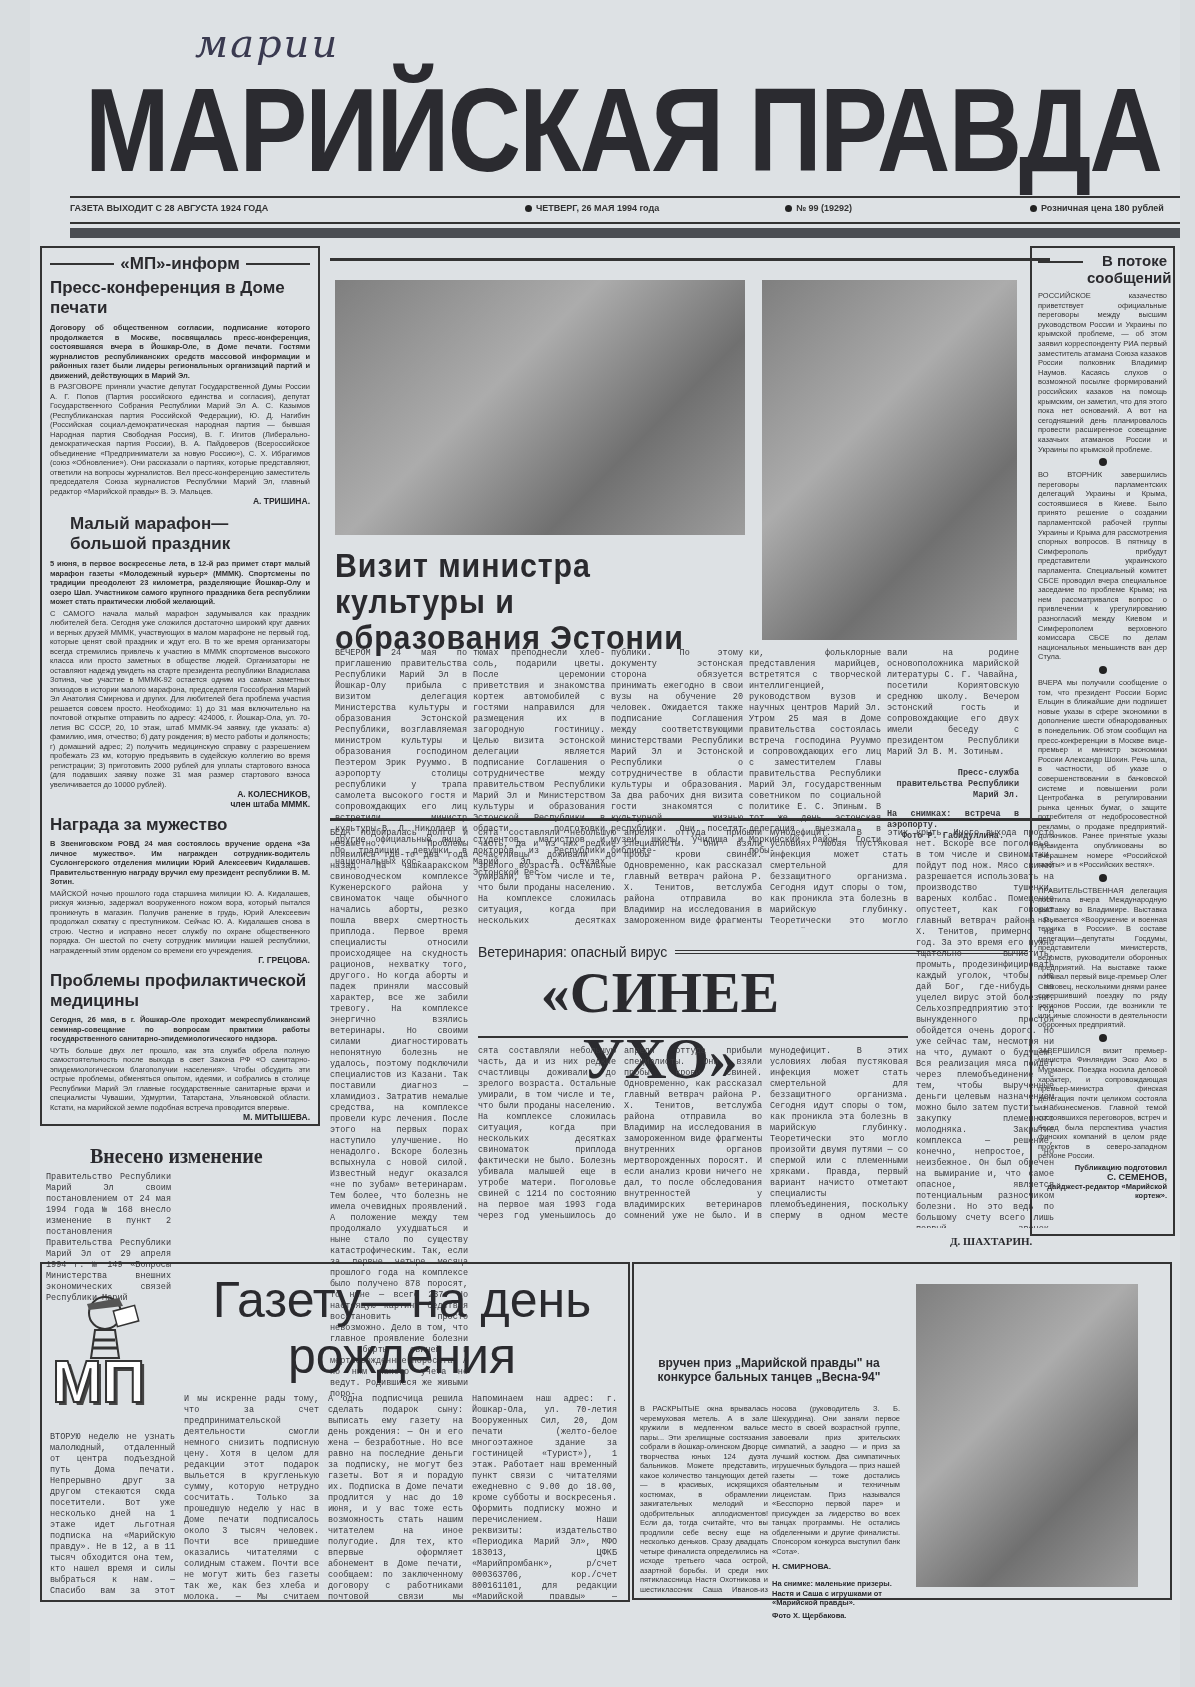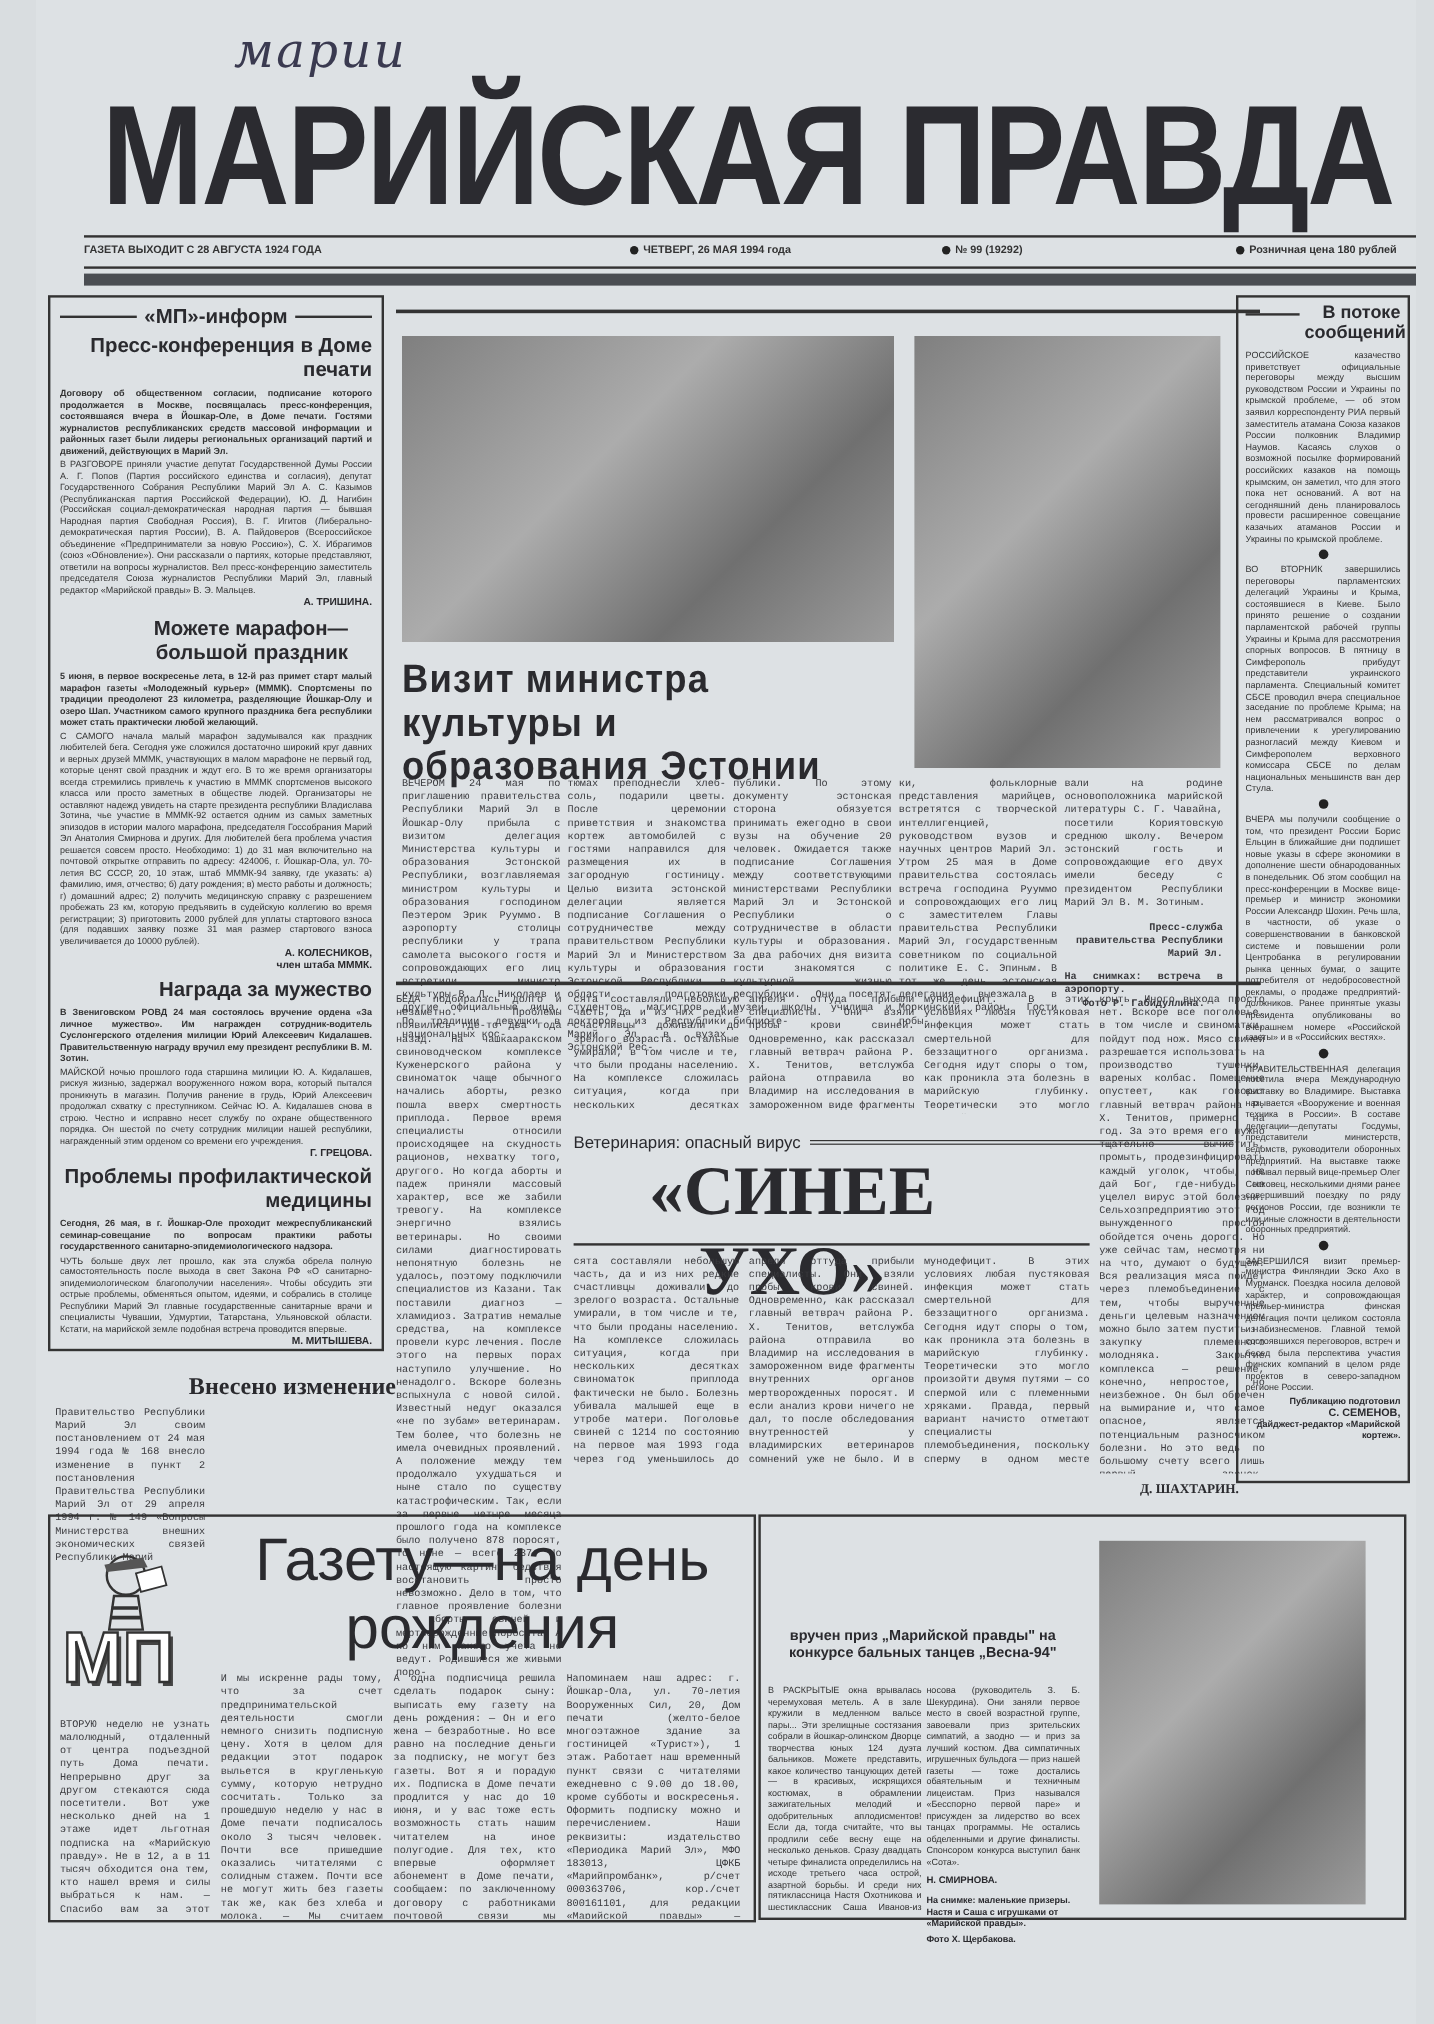--- a/index.html
+++ b/index.html
@@ -6,21 +6,21 @@
 body{width:1195px;height:1687px;background:#d9dde0;font-family:"Liberation Sans",sans-serif;color:#2a2a2e;position:relative;overflow:hidden}
 .page{position:absolute;left:30px;top:0;width:1150px;height:1687px;background:#dde1e4}
 .hand{position:absolute;left:165px;top:20px;font-family:"DejaVu Serif",serif;font-style:italic;font-size:40px;color:#3a3a50;letter-spacing:2px}
 .masthead{position:absolute;left:55px;top:75px;width:1095px;height:110px;font-family:"Liberation Sans",sans-serif;font-weight:bold;font-size:118px;line-height:110px;letter-spacing:-2px;color:#2b2b30;transform:scaleX(.86);transform-origin:left;white-space:nowrap}
 .rule{position:absolute;left:40px;width:1110px;background:#333}
 .infobar{position:absolute;left:40px;top:200px;width:1110px;height:16px;font-size:9px;font-weight:bold;color:#333;display:flex;align-items:center}
 .infobar span{position:absolute;white-space:nowrap}
 .dot{display:inline-block;width:7px;height:7px;border-radius:50%;background:#222;margin-right:4px;vertical-align:middle}
 .darkbar{position:absolute;left:40px;top:228px;width:1110px;height:10px;background:#4a4d52}
 .box{position:absolute;border:2px solid #333}
-.sect-title{font-weight:bold;text-align:right;color:#2a2a2e}
+.sect-title{font-weight:bold;text-align:left;color:#2a2a2e}
 .text{font-size:8.5px;line-height:11px;color:#333;text-align:justify}
 .lead{font-weight:bold}
 .sig{font-weight:bold;text-align:right;font-size:8.5px}
 .photo{position:absolute;background:linear-gradient(135deg,#7b7f84,#a9adb1 40%,#6c7075 70%,#9a9ea2);filter:grayscale(1)}
 .big-serif{font-family:"Liberation Serif",serif}
 .col{position:absolute;font-size:8.5px;line-height:11px;color:#3a3a3e;text-align:justify;font-family:Liberation Mono, monospace}
 .bullet{width:8px;height:8px;border-radius:50%;background:#222;margin:4px auto}
 </style>
 </head>
 <body>
@@ -44,21 +44,21 @@
     <div style="display:flex;align-items:center;gap:6px;margin-bottom:4px">
       <div style="flex:1;height:2px;background:#333"></div>
       <div class="sect-title" style="font-size:17px">«МП»-информ</div>
       <div style="flex:1;height:2px;background:#333"></div>
     </div>
     <div class="sect-title" style="font-size:17px;line-height:20px;margin:2px 0 5px">Пресс-конференция в Доме печати</div>
     <div class="text lead" style="font-size:7.5px;line-height:9.5px">Договору об общественном согласии, подписание которого продолжается в Москве, посвящалась пресс-конференция, состоявшаяся вчера в Йошкар-Оле, в Доме печати. Гостями журналистов республиканских средств массовой информации и районных газет были лидеры региональных организаций партий и движений, действующих в Марий Эл.</div>
     <div class="text" style="font-size:7.5px;line-height:9.5px;margin-top:2px">В РАЗГОВОРЕ приняли участие депутат Государственной Думы России А. Г. Попов (Партия российского единства и согласия), депутат Государственного Собрания Республики Марий Эл А. С. Казымов (Республиканская партия Российской Федерации), Ю. Д. Нагибин (Российская социал-демократическая народная партия — бывшая Народная партия Свободная Россия), В. Г. Игитов (Либерально-демократическая партия России), В. А. Пайдоверов (Всероссийское объединение «Предприниматели за новую Россию»), С. Х. Ибрагимов (союз «Обновление»). Они рассказали о партиях, которые представляют, ответили на вопросы журналистов. Вел пресс-конференцию заместитель председателя Союза журналистов Республики Марий Эл, главный редактор «Марийской правды» В. Э. Мальцев.</div>
     <div class="sig">А. ТРИШИНА.</div>
 
-    <div class="sect-title" style="font-size:17px;line-height:20px;margin:8px 20px 5px">Можете марафон— большой праздник</div>
+    <div class="sect-title" style="font-size:17px;line-height:20px;margin:8px 20px 5px">Малый марафон— большой праздник</div>
     <div class="text lead" style="font-size:7.5px;line-height:9.5px">5 июня, в первое воскресенье лета, в 12-й раз примет старт малый марафон газеты «Молодежный курьер» (ММMК). Спортсмены по традиции преодолеют 23 километра, разделяющие Йошкар-Олу и озеро Шап. Участником самого крупного праздника бега республики может стать практически любой желающий.</div>
     <div class="text" style="font-size:7.5px;line-height:9.5px;margin-top:2px">С САМОГО начала малый марафон задумывался как праздник любителей бега. Сегодня уже сложился достаточно широкий круг давних и верных друзей ММMК, участвующих в малом марафоне не первый год, которые ценят свой праздник и ждут его. В то же время организаторы всегда стремились привлечь к участию в ММMК спортсменов высокого класса или просто заметных в обществе людей. Организаторы не оставляют надежд увидеть на старте президента республики Владислава Зотина, чье участие в ММMК-92 остается одним из самых заметных эпизодов в истории малого марафона, председателя Госсобрания Марий Эл Анатолия Смирнова и других. Для любителей бега проблема участия решается совсем просто. Необходимо: 1) до 31 мая включительно на почтовой открытке отправить по адресу: 424006, г. Йошкар-Ола, ул. 70-летия ВС СССР, 20, 10 этаж, штаб ММMК-94 заявку, где указать: а) фамилию, имя, отчество; б) дату рождения; в) место работы и должность; г) домашний адрес; 2) получить медицинскую справку с разрешением пробежать 23 км, которую предъявить в судейскую коллегию во время регистрации; 3) приготовить 2000 рублей для уплаты стартового взноса (для подавших заявку позже 31 мая размер стартового взноса увеличивается до 10000 рублей).</div>
     <div class="sig">А. КОЛЕСНИКОВ,</div>
     <div class="sig">член штаба ММMК.</div>
 
     <div class="sect-title" style="font-size:17px;margin:6px 0 4px">Награда за мужество</div>
     <div class="text lead" style="font-size:7.5px;line-height:9.5px">В Звениговском РОВД 24 мая состоялось вручение ордена «За личное мужество». Им награжден сотрудник-водитель Суслонгерского отделения милиции Юрий Алексеевич Кидалашев. Правительственную награду вручил ему президент республики В. М. Зотин.</div>
     <div class="text" style="font-size:7.5px;line-height:9.5px;margin-top:2px">МАЙСКОЙ ночью прошлого года старшина милиции Ю. А. Кидалашев, рискуя жизнью, задержал вооруженного ножом вора, который пытался проникнуть в магазин. Получив ранение в грудь, Юрий Алексеевич продолжал схватку с преступником. Сейчас Ю. А. Кидалашев снова в строю. Честно и исправно несет службу по охране общественного порядка. Он шестой по счету сотрудник милиции нашей республики, награжденный этим орденом со времени его учреждения.</div>
     <div class="sig">Г. ГРЕЦОВА.</div>
 

